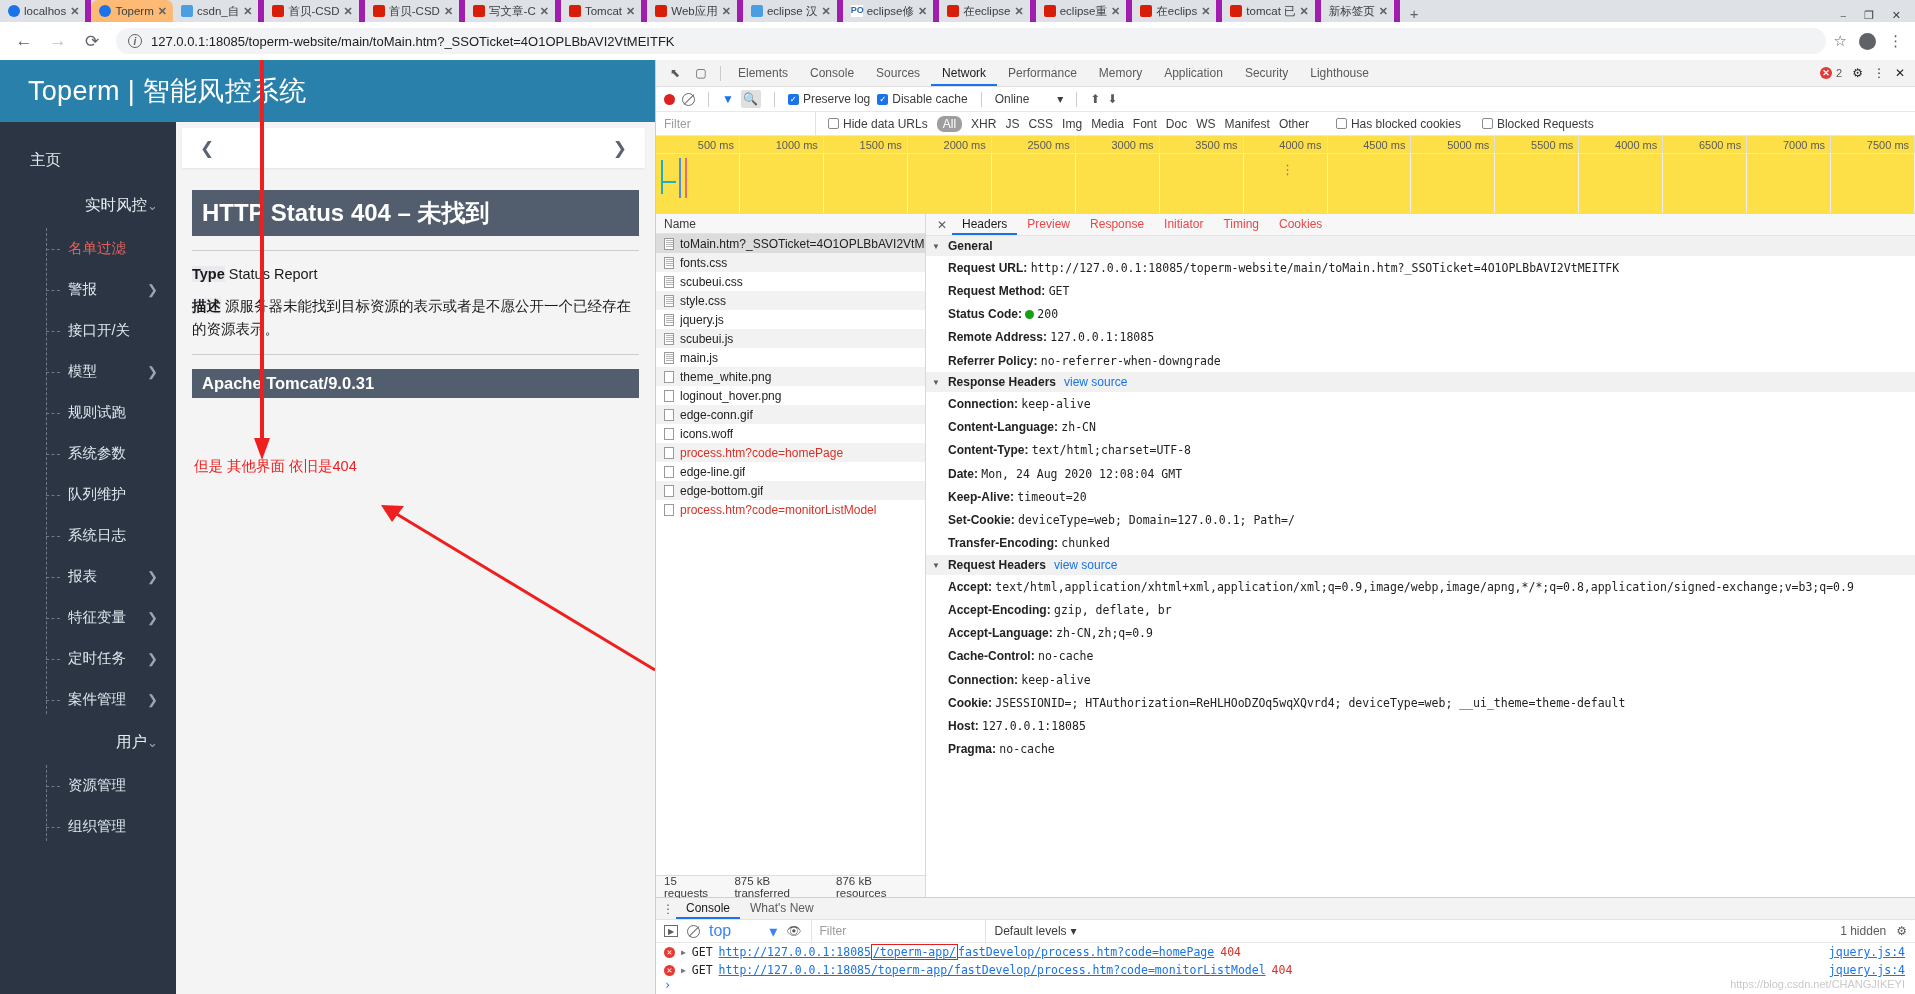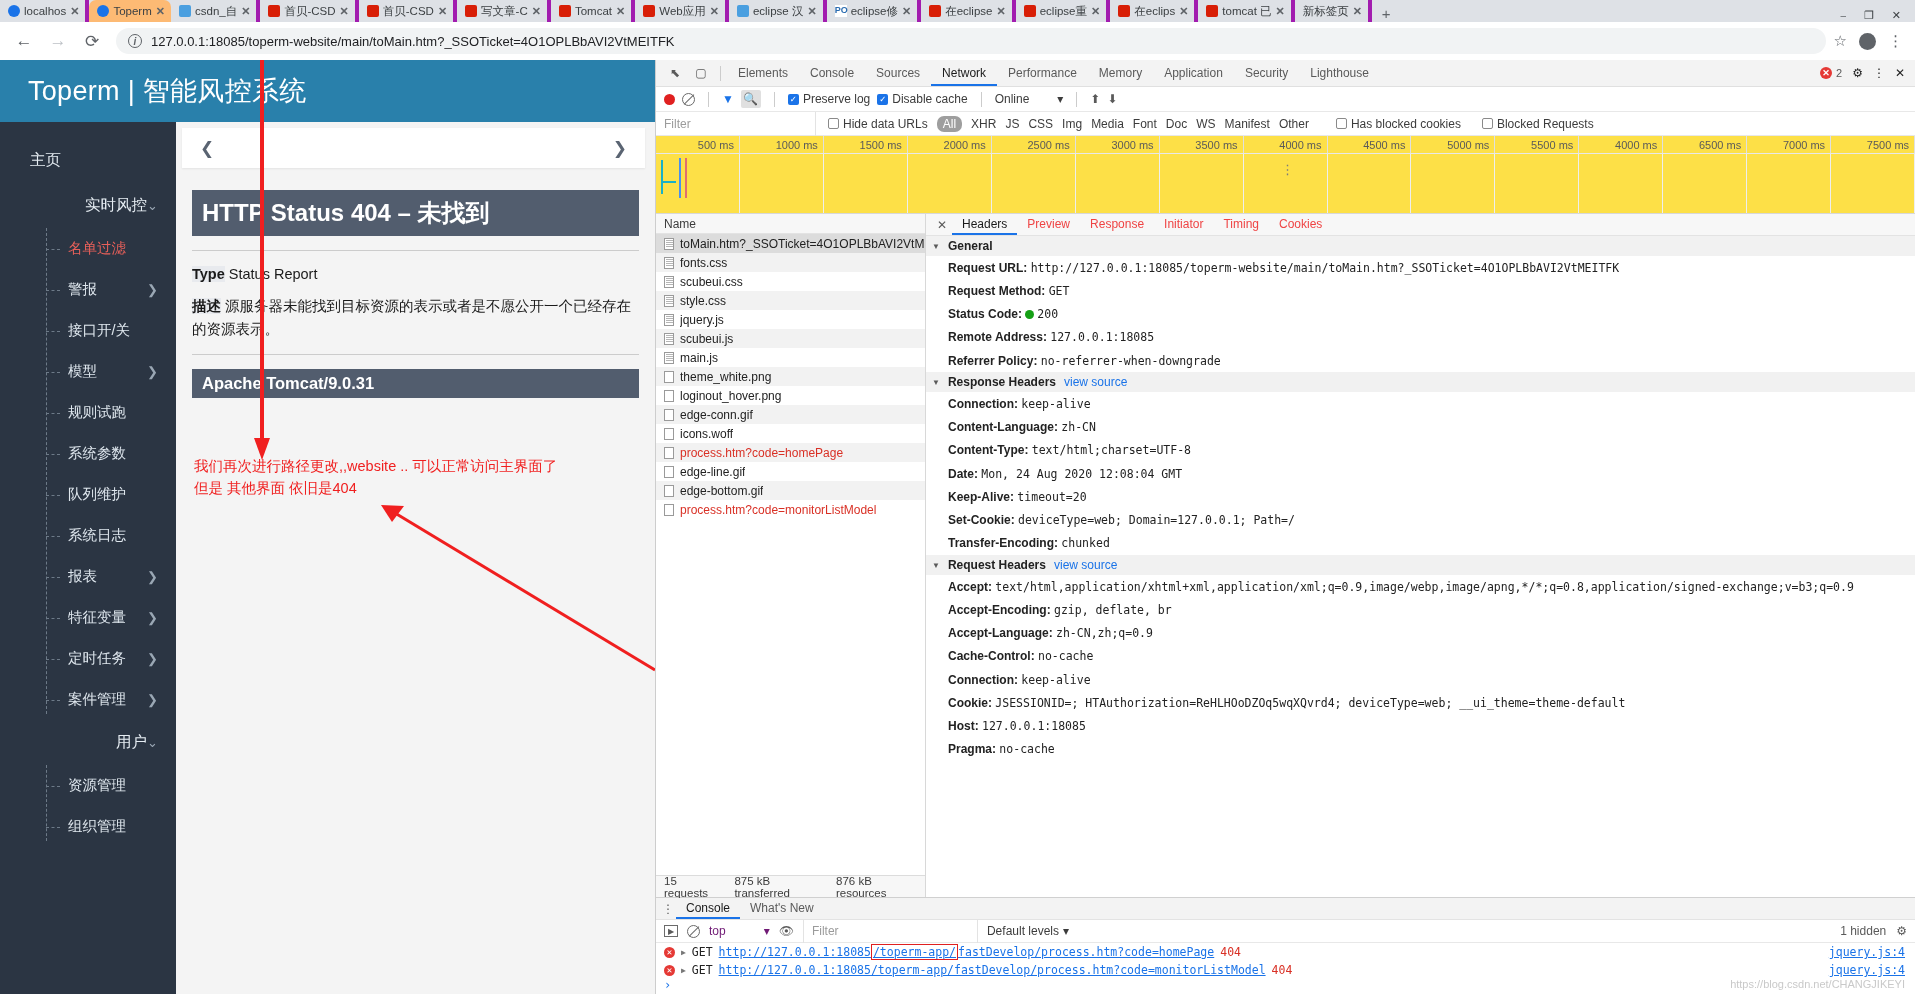--- a/index.html
+++ b/index.html
@@ -10,21 +10,21 @@
     background:#fff;
     color:#222;
   }
 
   
   .browser-chrome { width:1915px; background:#dee1e6; }
   .tabstrip { height:22px; display:flex; align-items:flex-end; background:#dee1e6; position:relative; }
   .tab {
     height:22px; display:flex; align-items:center; gap:4px;
     padding:0 6px 0 8px; font-size:11.5px; color:#3c4043;
-    border-right:4px solid #a21caf; min-width:0; position:relative;
+    border-right:6px solid #a21caf; min-width:0; position:relative;
     max-width:115px; white-space:nowrap; overflow:hidden;
   }
   .tab.active { background:#fdba74; border-radius:7px 7px 0 0; border-right:none; z-index:2;}
   .tab .favicon { width:12px; height:12px; flex:0 0 12px; display:block; }
   .tab .tlabel { overflow:hidden; text-overflow:clip; flex:1 1 auto; }
   .tab .tclose { font-size:11px; color:#5f6368; flex:0 0 9px; font-weight:700; }
   .tab-newtab { width:28px; display:flex; align-items:center; justify-content:center;
       font-size:15px; color:#5f6368; }
   .win-ctrl { margin-left:auto; display:flex; align-items:center; gap:18px; padding:0 14px 0 10px; color:#3c4043; font-size:11px;}
 
@@ -163,21 +163,21 @@
   .drawer { height:96px; display:flex; flex-direction:column; background:#fff; }
   .drawer-tabs { height:22px; display:flex; align-items:center; border-bottom:1px solid #e3e3e3;
       background:#f3f3f3; padding-left:4px;}
   .dotsv { width:16px; text-align:center; color:#5a5a5a; letter-spacing:0; }
   .drawer-tab { padding:0 10px; height:21px; line-height:21px; font-size:12px; color:#5a5a5a;}
   .drawer-tab.sel { color:#1a1a1a; border-bottom:2px solid #1a73e8;}
   .drawer-tb { height:23px; display:flex; align-items:center; gap:9px; padding:0 8px;
       border-bottom:1px solid #e8e8e8; color:#5a5a5a; font-size:12px;}
   .play-ic { width:14px;height:12px;border:1.3px solid #6b6b6b;display:flex;align-items:center;justify-content:center;font-size:8px;}
   .eye { font-size:12px; }
-  .ctx-sel { display:flex; align-items:center; gap:38px; font-size:12px; color:#701a75;}
+  .ctx-sel { display:flex; align-items:center; gap:38px; font-size:16px; color:#3b82f6;}
   .cfilter { width:175px; color:#9b9b9b; font-size:12px; border-left:1px solid #e3e3e3;
      border-right:1px solid #e3e3e3; padding:0 8px; height:23px; line-height:23px;}
   .lvl { display:flex; align-items:flex-start; gap:4px; color:#3c3c3c;}
   .dr-right { margin-left:auto; display:flex; align-items:center; gap:10px; color:#5a5a5a;}
   .con-rows { flex:1 1 auto; overflow:hidden; background:#fff;}
   .con-row { display:flex; align-items:center; gap:6px; height:18px; font-size:11.5px;
      font-family:"DejaVu Sans Mono", monospace; padding-left:8px; color:#222; }
   .errcirc { width:11px;height:11px;border-radius:50%;background:#e53935;color:#fff;font-size:9px;
      display:flex;align-items:center;justify-content:center;font-weight:700; flex:0 0 11px;}
   .exp-tri { color:#777; font-size:8px; }
@@ -403,21 +403,20 @@
             <span>Status Report</span>
           </div>
           <div class="err-p">
             <b>描述</b>
             <span>源服务器未能找到目标资源的表示或者是不愿公开一个已经存在的资源表示。</span>
           </div>
           <hr class="hr">
           <div class="err-foot">Apache Tomcat/9.0.31</div>
 
           <div class="annot">
-            <div>我们再次进行路径更改,,website .. 可以正常访问主界面了</div>
             <div>但是 其他界面 依旧是404</div>
           </div>
         </div>
       </div>
     </div>
 
     <svg class="arrows" width="655" height="934" viewBox="0 0 655 934">
       <line x1="262" y1="0" x2="262" y2="388" stroke="#f01f1f" stroke-width="4"></line>
       <polygon points="262,400 254,378 270,378" fill="#f01f1f"></polygon>
       <line x1="390" y1="450" x2="655" y2="610" stroke="#f01f1f" stroke-width="3"></line>

